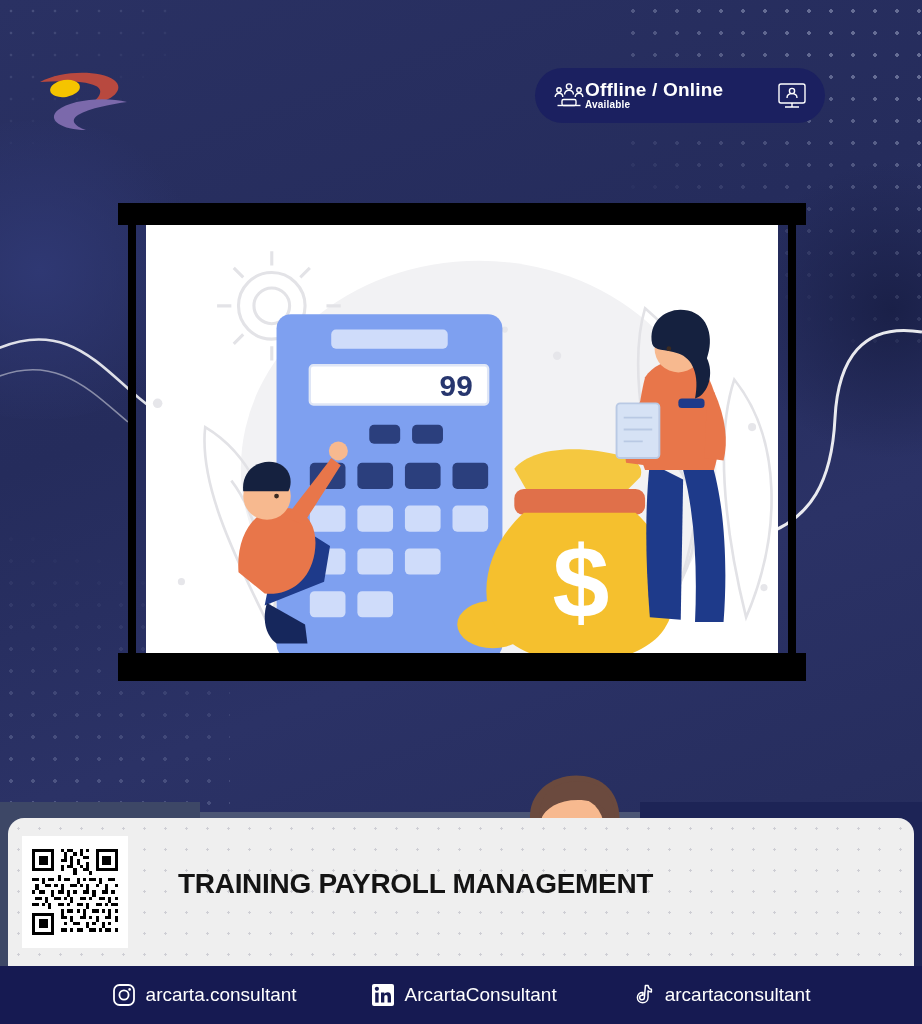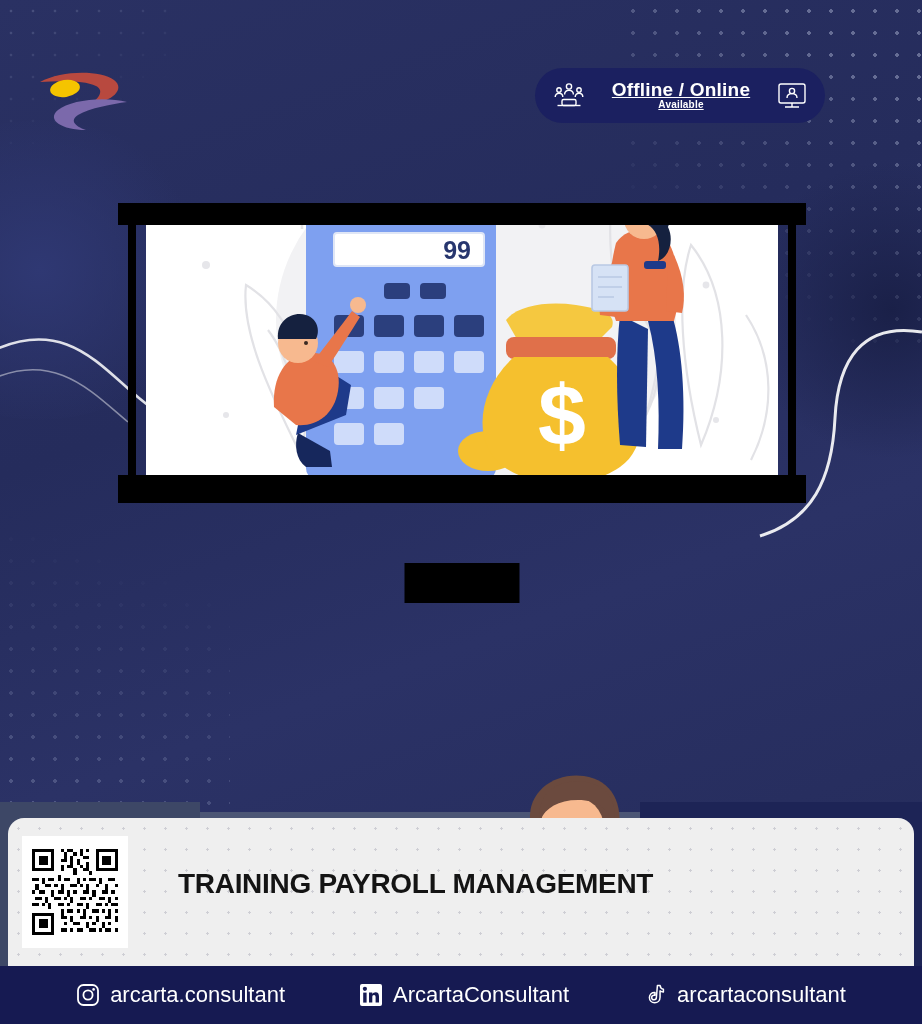--- a/index.html
+++ b/index.html
@@ -28,29 +28,29 @@
             background:radial-gradient(circle,#2f3873 0%,rgba(47,56,115,0) 70%); }
   .glow-b { width:300px; height:300px; right:-120px; top:160px;
             background:radial-gradient(circle,#1a2048 0%,rgba(26,32,72,0) 70%); }
 
   .swoosh { position:absolute; inset:0; pointer-events:none; }
 
   
   .badge { position:absolute; left:535px; top:68px; width:290px; height:55px;
      background:#1b2060; border-radius:28px; display:flex; align-items:center;
      justify-content:space-between; padding:0 18px; }
-  .badge-text { text-align:center; color:#fff; line-height:1.05; flex:1;text-decoration:underline; }
+  .badge-text { text-align:left; color:#fff; line-height:1.05; flex:1; }
   .badge-main { font-size:19px; font-weight:bold; letter-spacing:.2px; }
   .badge-sub  { font-size:10px; font-weight:bold; letter-spacing:.2px; }
 
   
   .logo { position:absolute; left:32px; top:60px; width:105px; height:80px; }
 
   
-  .monitor { position:absolute; left:118px; top:203px; width:688px; height:300px; }
+  .monitor { position:absolute; left:118px; top:203px; width:688px; height:478px; }
   .mon-top { position:absolute; left:0; top:0; width:688px; height:22px; background:#000; }
   .mon-bot { position:absolute; left:0; bottom:0; width:688px; height:28px; background:#000; }
   .mon-left { position:absolute; left:10px; top:22px; width:8px; bottom:28px; background:#000; }
   .mon-right{ position:absolute; right:10px; top:22px; width:8px; bottom:28px; background:#000; }
   .mon-stand{ position:absolute; left:50%; transform:translateX(-50%); top:360px;
               width:115px; height:40px; background:#000; }
   .screen { position:absolute; left:28px; top:22px; right:28px; bottom:28px;
             background:#fff; overflow:hidden; }
 
   
@@ -65,21 +65,21 @@
   .qr { position:absolute; left:14px; top:18px; width:106px; height:112px;
         background:#fff; padding:7px; }
   .card-title { position:absolute; left:170px; right:40px; top:50px; 
      font-size:28px; font-weight:bold; color:#141414; letter-spacing:-.3px;
      font-family:"Liberation Sans", sans-serif; }
 
   
   .footer { position:absolute; left:0; bottom:0; width:922px; height:58px;
      background:#161a52; display:flex; align-items:center; justify-content:center; gap:74px; }
   .social { display:flex; align-items:center; gap:10px; }
-  .social span { color:#fff; font-size:22px; font-family:"Liberation Sans", sans-serif; }
+  .social span { color:#fff; font-size:19px; font-family:"Liberation Sans", sans-serif; }
 </style>
 </head>
 <body>
 
 <div class="poster">
 
   <div class="glow glow-a"></div>
   <div class="glow glow-b"></div>
   <div class="dots-tr"></div>
   <div class="dots-bl"></div>

